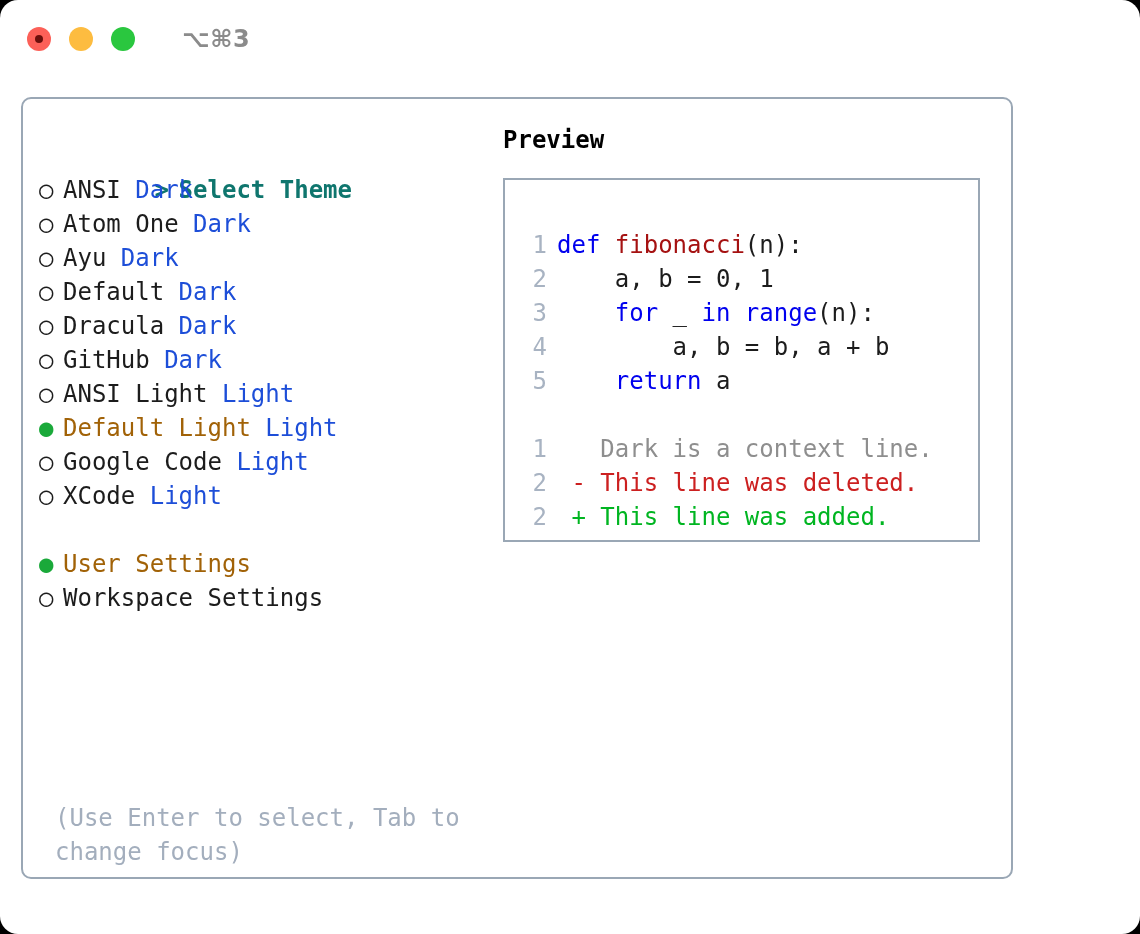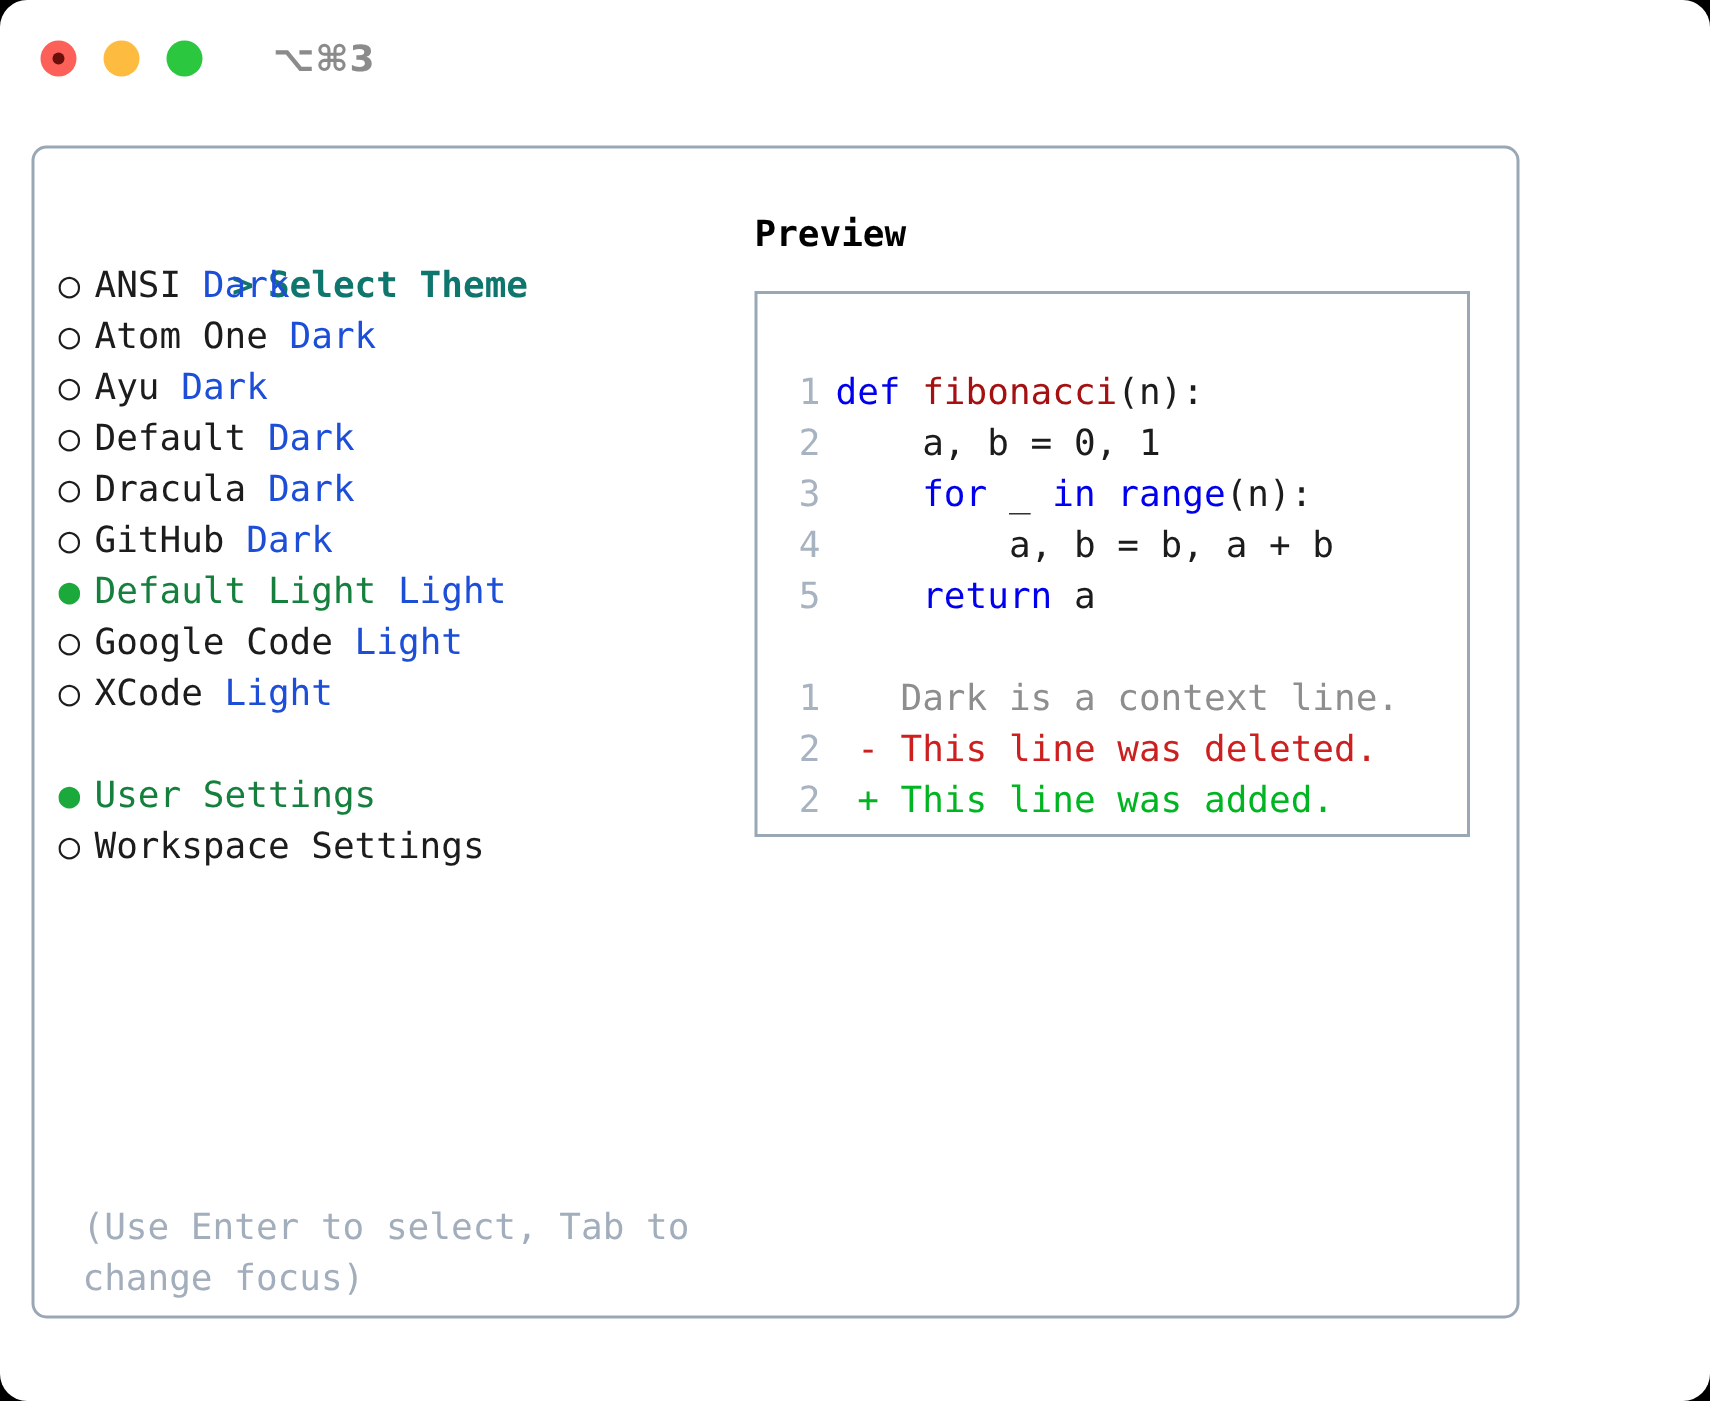--- a/index.html
+++ b/index.html
@@ -94,21 +94,21 @@
     display: inline-block;
     width: 24px;
     text-align: left;
   }
 
   .header-row {
     font-weight: bold;
     color: #0f766e;
   }
 
-  .row.selected .label { color: #15803d; }
+  .row.selected .label { color: #a16207; }
   .row.selected .marker { color: #1aa93a; }
 
   .variant {
     color: #1d4ed8;
     text-align: right;
   }
 
   .section-title {
     font-weight: bold;
     color: #000000;
@@ -120,21 +120,21 @@
     width: 420px;
     font-size: 24px;
     line-height: 34px;
     color: #a3aebd;
     white-space: pre-wrap;
   }
 
   
   #right-pane {
     position: absolute;
-    left: 480px; top: 40px;
+    left: 480px; top: 24px;
     width: 490px;
   }
 
   #preview-title {
     font-size: 24px;
     font-weight: bold;
     color: #000000;
     line-height: 34px;
   }
 
@@ -189,20 +189,21 @@
         <span class="marker">&gt;</span><span>Select Theme</span>
       </div>
 
       <div id="theme-items">
           <div class="row"><span class="marker">○</span><span class="label">ANSI</span><span class="variant"> Dark</span></div>
           <div class="row"><span class="marker">○</span><span class="label">Atom One</span><span class="variant"> Dark</span></div>
           <div class="row"><span class="marker">○</span><span class="label">Ayu</span><span class="variant"> Dark</span></div>
           <div class="row"><span class="marker">○</span><span class="label">Default</span><span class="variant"> Dark</span></div>
           <div class="row"><span class="marker">○</span><span class="label">Dracula</span><span class="variant"> Dark</span></div>
           <div class="row"><span class="marker">○</span><span class="label">GitHub</span><span class="variant"> Dark</span></div>
+          <div class="row"><span class="marker">○</span><span class="label">ANSI Light</span><span class="variant"> Light</span></div>
           <div class="row selected"><span class="marker">●</span><span class="label">Default Light</span><span class="variant"> Light</span></div>
           <div class="row"><span class="marker">○</span><span class="label">Google Code</span><span class="variant"> Light</span></div>
           <div class="row"><span class="marker">○</span><span class="label">XCode</span><span class="variant"> Light</span></div>
         </div>
 
       <div class="row">&nbsp;</div>
 
 
       <div id="apply-items">
           <div class="row selected"><span class="marker">●</span><span class="label">User Settings</span></div>

